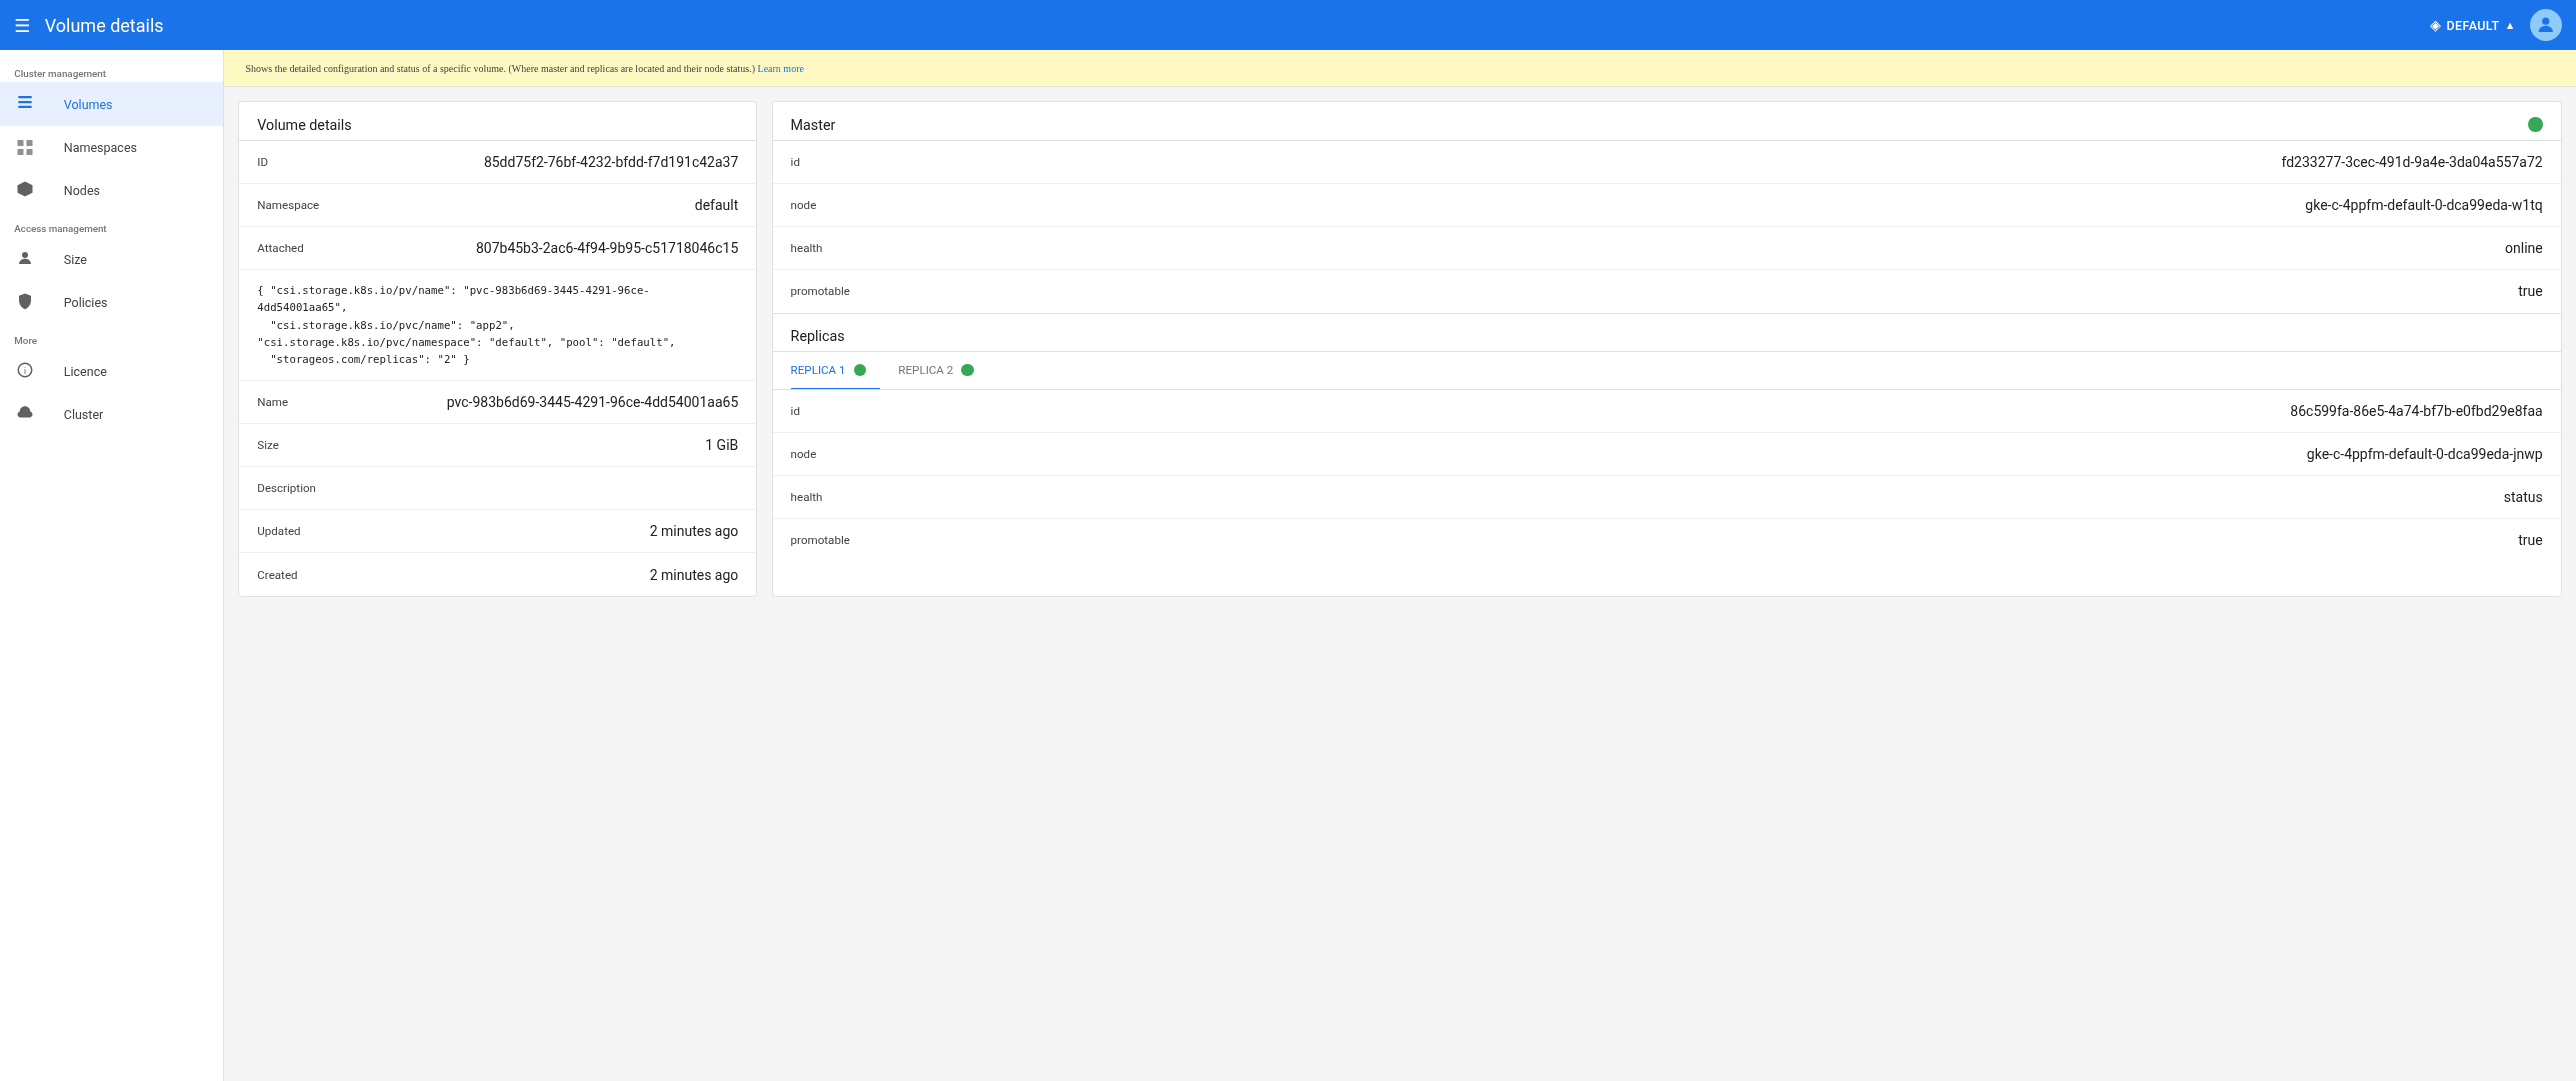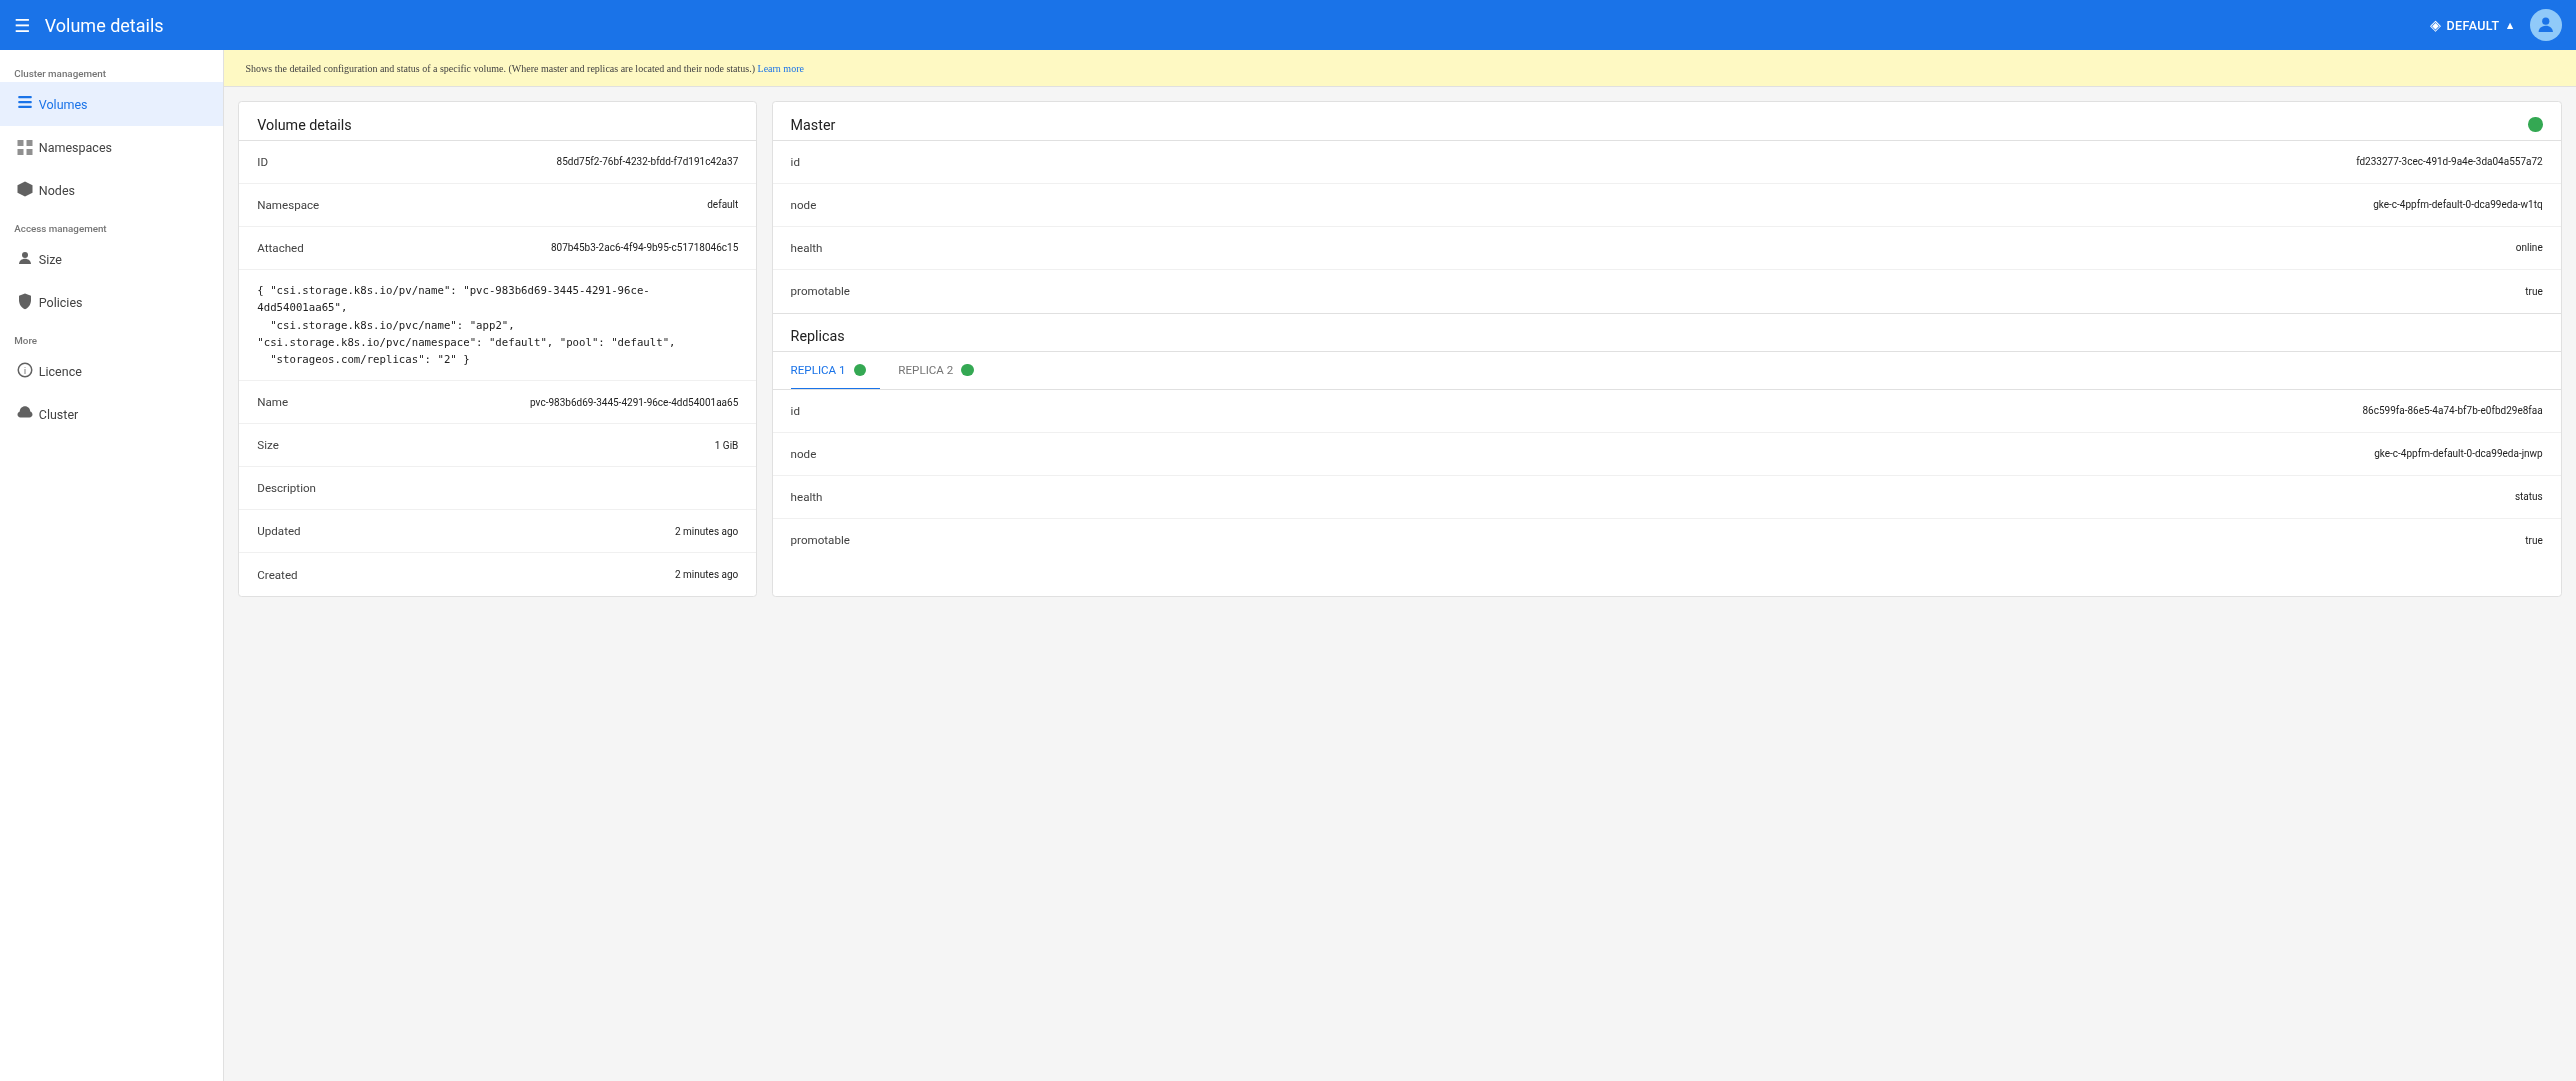--- a/index.html
+++ b/index.html
@@ -57,21 +57,21 @@
     }
     .sidebar-section-label {
       font-size: 9.8px;
       color: #757575;
       padding: 10.7px 14.3px 3.6px 14.3px;
       font-weight: 500;
     }
     .sidebar-item {
       display: flex;
       align-items: center;
-      gap: 3px;
+      gap: 28px;
       padding: 10.7px 14.3px;
       cursor: pointer;
       color: #424242;
       font-size: 12.5px;
     }
     .sidebar-item.active { background: #e8f0fe; color: #1a73e8; }
     .sidebar-item.active .sidebar-icon { color: #1a73e8; }
     .sidebar-icon { font-size: 16px; color: #616161; width: 21.5px; text-align: center; }
 
     
@@ -142,21 +142,21 @@
     .detail-row:last-child { border-bottom: none; }
     .detail-label {
       flex: 0 0 125px;
       font-size: 11.6px;
       color: #424242;
       font-weight: 400;
     }
     .detail-value {
       flex: 1;
       text-align: right;
-      font-size: 10px;
+      font-size: 14px;
       color: #212121;
       word-break: break-all;
     }
 
     
     .detail-row-json {
       padding: 12.5px 18px;
       border-bottom: 0.9px solid #f0f0f0;
     }
     .detail-row-json .json-content {

